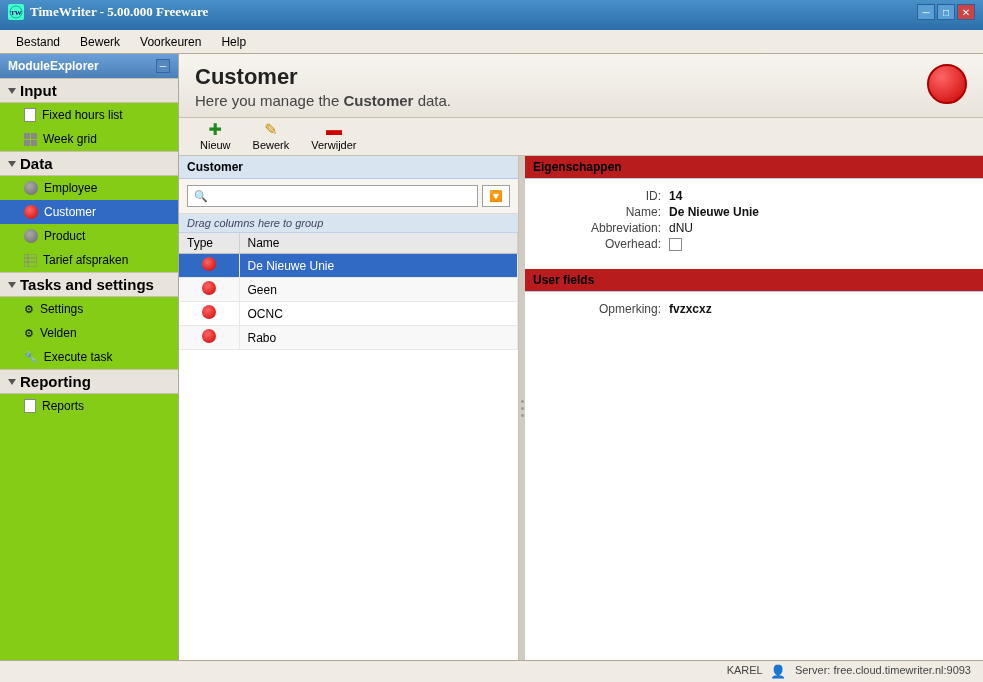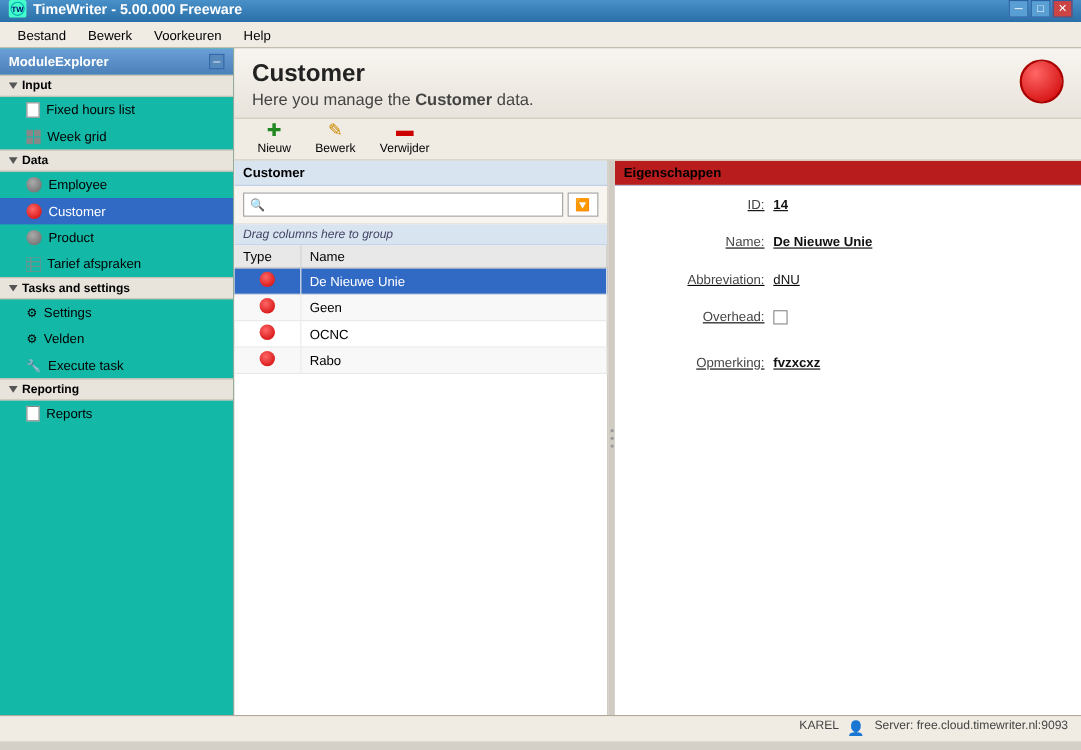--- a/index.html
+++ b/index.html
@@ -3,24 +3,25 @@
   <meta charset="utf-8">
   <style>
     * { box-sizing: border-box; margin: 0; padding: 0; }
     body { font-family: 'Segoe UI', Tahoma, Geneva, Verdana, sans-serif; font-size: 12px; background: #d4d0c8; width: 983px; height: 682px; overflow: hidden; }
 
     
     .title-bar {
       background: linear-gradient(to bottom, #4a90c8, #2a6fa8);
       color: white;
       display: flex;
-      align-items: flex-end;
+      align-items: flex-start;
       justify-content: space-between;
       padding: 4px 8px;
-      height: 20px;
+      height: 30px;
+      font-family: Liberation Serif, serif;
     }
     .title-bar-left { display: flex; align-items: center; gap: 6px; font-size: 13px; font-weight: bold; }
     .title-bar-icon { width: 16px; height: 16px; background: #4fc; border-radius: 2px; display: flex; align-items: center; justify-content: center; font-size: 10px; }
     .title-bar-controls { display: flex; gap: 2px; }
     .title-bar-btn { width: 18px; height: 16px; background: #5a9fd4; border: 1px solid #2a5fa0; color: white; font-size: 10px; display: flex; align-items: center; justify-content: center; cursor: pointer; }
 
     
     .menu-bar {
       background: #f0ece4;
       border-bottom: 1px solid #b0a898;
@@ -30,22 +31,22 @@
       height: 24px;
       gap: 4px;
     }
     .menu-item { padding: 2px 8px; cursor: pointer; font-size: 12px; }
 
     
     .main-layout { display: flex; height: calc(682px - 28px - 24px - 24px); }
 
     
     .sidebar {
-      width: 213px;
-      background: #14b8a6;
+      width: 179px;
+      background: #84cc16;
       border-right: 1px solid #b0a898;
       overflow-y: auto;
       flex-shrink: 0;
     }
     .sidebar-header {
       background: linear-gradient(to bottom, #6a9fd8, #4a7fb8);
       color: white;
       padding: 4px 8px;
       font-weight: bold;
       font-size: 12px;
@@ -55,21 +56,21 @@
       height: 24px;
     }
     .sidebar-collapse-btn { width: 14px; height: 14px; background: #5588bb; border: 1px solid #3366aa; color: white; font-size: 9px; display: flex; align-items: center; justify-content: center; cursor: pointer; }
 
     .sidebar-section-header {
       background: #e8e4dc;
       border-bottom: 1px solid #c8c0b0;
       border-top: 1px solid #c8c0b0;
       padding: 3px 8px;
       font-weight: bold;
-      font-size: 11px;
+      font-size: 15px;
       display: flex;
       align-items: center;
       gap: 4px;
       cursor: pointer;
     }
 
     .sidebar-item {
       padding: 3px 8px 3px 24px;
       cursor: pointer;
       display: flex;
@@ -240,23 +241,22 @@
       background: #b91c1c;
       border-bottom: 1px solid #b8c8e0;
       padding: 4px 8px;
       font-weight: bold;
       font-size: 12px;
     }
     .properties-grid {
       padding: 10px 16px;
       display: grid;
       grid-template-columns: 120px 1fr;
-      gap: 20px 8px;
-      align-items: center;
-      text-decoration: underline;
+      gap: 2px 8px;
+      align-items: center;
     }
     .prop-label { text-align: right; color: #444; font-size: 12px; }
     .prop-value { font-size: 12px; color: #111; font-weight: normal; }
     .prop-value.bold { font-weight: bold; }
     .checkbox-fake { width: 13px; height: 13px; border: 1px solid #888; background: white; display: inline-block; }
 
     
     .user-fields-section { margin-top: 8px; }
 
     
@@ -485,20 +485,21 @@
           <span class="prop-value bold">De Nieuwe Unie</span>
 
           <span class="prop-label">Abbreviation:</span>
           <span class="prop-value">dNU</span>
 
           <span class="prop-label">Overhead:</span>
           <span class="checkbox-fake"></span>
         </div>
 
         <div class="user-fields-section">
+          <div class="properties-section-title">User fields</div>
           <div class="properties-grid">
             <span class="prop-label">Opmerking:</span>
             <span class="prop-value bold">fvzxcxz</span>
           </div>
         </div>
       </div>
 
     </div>
   </div>
 

